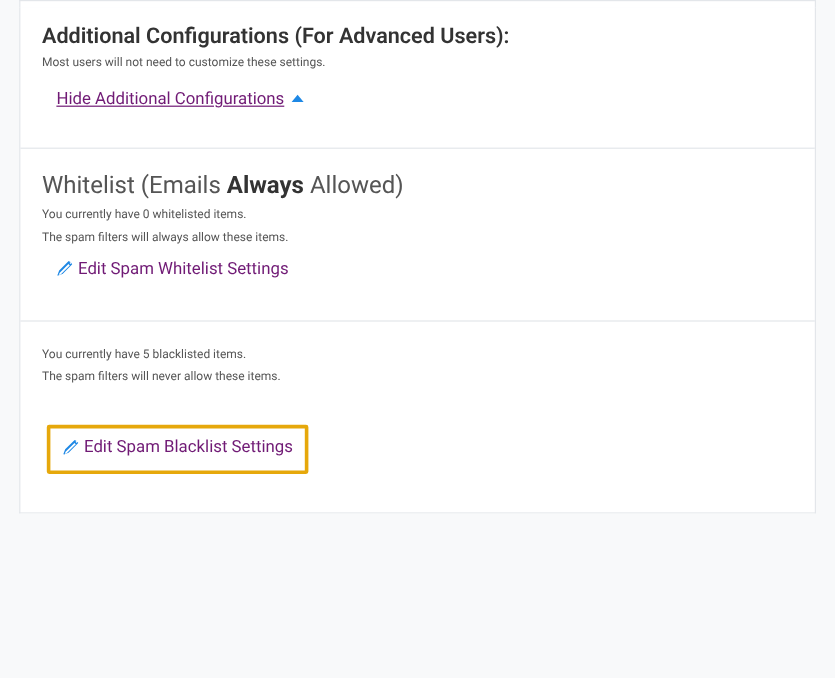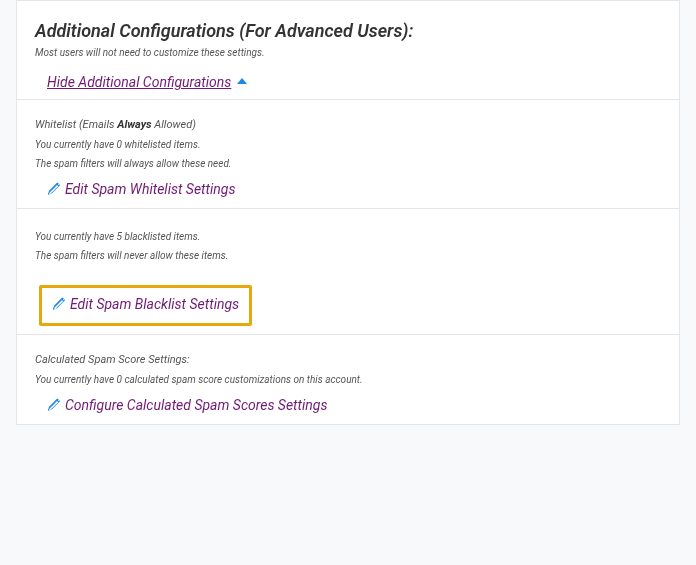--- a/index.html
+++ b/index.html
@@ -18,23 +18,22 @@
     border-top: none;
   }
   .top-sliver {
     height: 6px;
     background: #fff;
     margin: 0 16px;
     border: 1px solid #e3e6ea;
     border-bottom: none;
   }
   .section {
-    padding: 14px 18px 8px 18px;
+    padding: 14px 18px 32px 18px;
     border-bottom: 1px solid #e3e6ea;
-    font-style: italic;
   }
   .section:last-child { border-bottom: none; }
   h3.title {
     font-size: 18px;
     font-weight: 600;
     color: #333;
     margin: 0 0 6px 0;
   }
   .subtext {
     font-size: 10px;
@@ -72,26 +71,26 @@
     display: inline-flex;
     width: 14px; height: 14px;
   }
   .pencil-icon svg { width: 14px; height: 14px; }
   .action-row { margin-top: 12px; }
   .highlight-box {
     display: inline-block;
     border: 3px solid #e6a80b;
     border-radius: 2px;
     padding: 8px 10px;
-    margin-top: 16px;
+    margin-top: 26px;
     margin-left: 4px;
   }
   .highlight-box a.link { margin-left: 0; }
   .sect-heading {
-    font-size: 11px;
+    font-size: 20px;
     color: #555;
     margin: 4px 0 6px 0;
   }
 </style>
 </head>
 <body>
 
 <div class="top-sliver"></div>
 
 <div class="panel">
@@ -103,21 +102,21 @@
       <span>Hide Additional Configurations </span>
       <span class="chevron-up"></span>
     </a>
   </div>
 
   <div class="section">
     <p class="sect-heading">
       <span>Whitelist (Emails </span><span class="bold">Always</span><span> Allowed)</span>
     </p>
     <p class="body-line">You currently have 0 whitelisted items.</p>
-    <p class="body-line">The spam filters will always allow these need.</p>
+    <p class="body-line">The spam filters will always allow these items.</p>
     <div class="action-row">
       <a class="link nounder">
         <span class="pencil-icon">
           <svg viewBox="0 0 16 16" fill="#1e88e5">
               <path d="M12.146 1.146a.5.5 0 0 1 .708 0l2 2a.5.5 0 0 1 0 .708l-9 9a.5.5 0 0 1-.168.11l-4 1.5a.5.5 0 0 1-.65-.65l1.5-4a.5.5 0 0 1 .11-.168l9-9zM11.5 3.5 3 12l-.75 2 2-.75 8.5-8.5-1.25-1.25zM12.5 2.5l1 1 .793-.793-1-1L12.5 2.5z"></path>
             </svg>
         </span>
         <span>Edit Spam Whitelist Settings</span>
       </a>
     </div>
@@ -131,28 +130,14 @@
         <span class="pencil-icon">
           <svg viewBox="0 0 16 16" fill="#1e88e5">
               <path d="M12.146 1.146a.5.5 0 0 1 .708 0l2 2a.5.5 0 0 1 0 .708l-9 9a.5.5 0 0 1-.168.11l-4 1.5a.5.5 0 0 1-.65-.65l1.5-4a.5.5 0 0 1 .11-.168l9-9zM11.5 3.5 3 12l-.75 2 2-.75 8.5-8.5-1.25-1.25zM12.5 2.5l1 1 .793-.793-1-1L12.5 2.5z"></path>
             </svg>
         </span>
         <span>Edit Spam Blacklist Settings</span>
       </a>
     </div>
   </div>
 
-  <div class="section">
-    <p class="sect-heading">Calculated Spam Score Settings:</p>
-    <p class="body-line">You currently have 0 calculated spam score customizations on this account.</p>
-    <div class="action-row">
-      <a class="link nounder">
-        <span class="pencil-icon">
-          <svg viewBox="0 0 16 16" fill="#1e88e5">
-              <path d="M12.146 1.146a.5.5 0 0 1 .708 0l2 2a.5.5 0 0 1 0 .708l-9 9a.5.5 0 0 1-.168.11l-4 1.5a.5.5 0 0 1-.65-.65l1.5-4a.5.5 0 0 1 .11-.168l9-9zM11.5 3.5 3 12l-.75 2 2-.75 8.5-8.5-1.25-1.25zM12.5 2.5l1 1 .793-.793-1-1L12.5 2.5z"></path>
-            </svg>
-        </span>
-        <span>Configure Calculated Spam Scores Settings</span>
-      </a>
-    </div>
-  </div>
 
 </div>
 
 </body></html>

